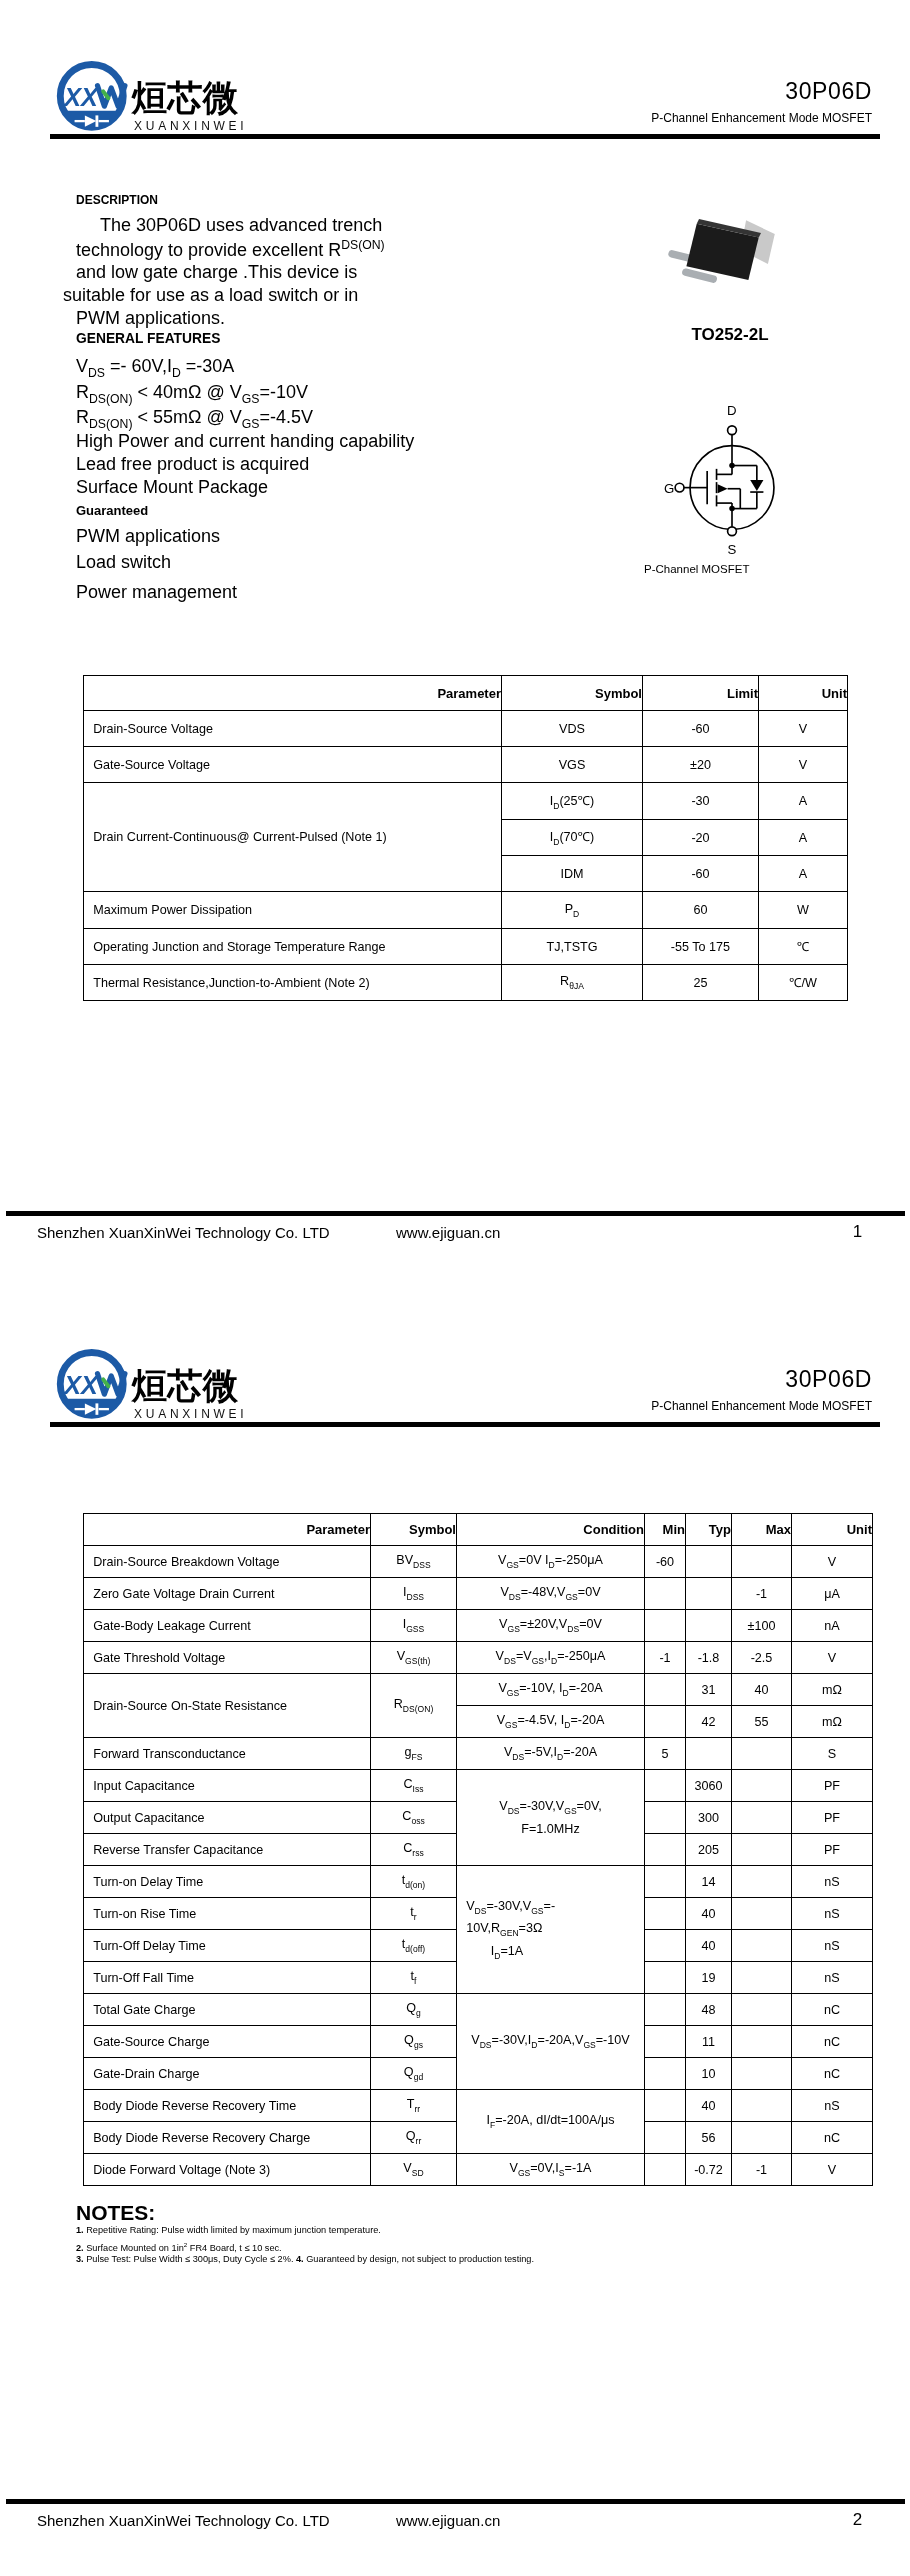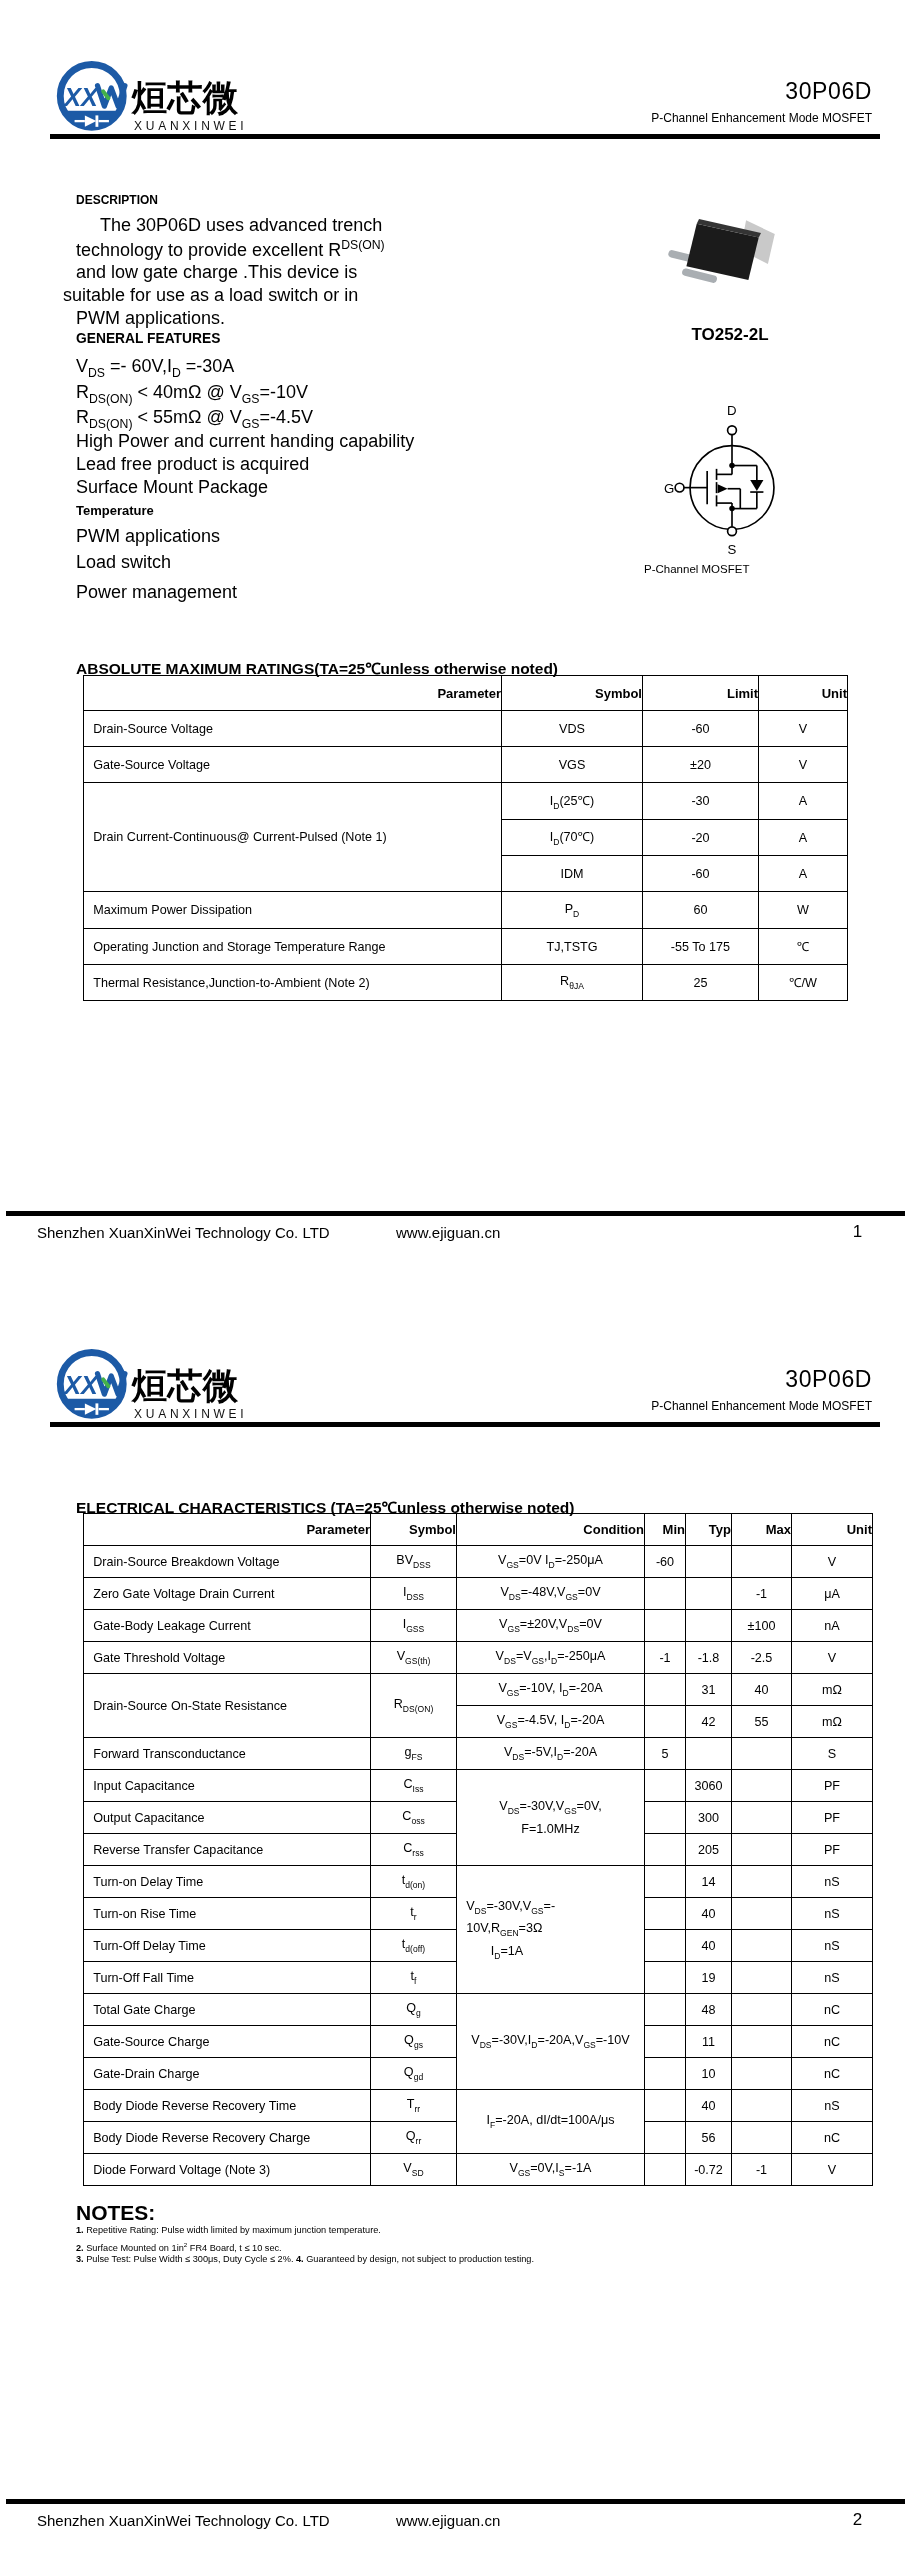--- a/index.html
+++ b/index.html
@@ -69,21 +69,21 @@
   <div class="abs bodyline" style="left:76px;top:308px;">PWM applications.</div>
 
   <div class="abs sec-h" style="left:76px;top:331px;font-size:13.8px;">GENERAL FEATURES</div>
   <div class="abs bodyline" style="left:76px;top:356px;">V<sub>DS</sub> =- 60V,I<sub>D</sub> =-30A</div>
   <div class="abs bodyline" style="left:76px;top:382px;">R<sub>DS(ON)</sub> &lt; 40mΩ @ V<sub>GS</sub>=-10V</div>
   <div class="abs bodyline" style="left:76px;top:407px;">R<sub>DS(ON)</sub> &lt; 55mΩ @ V<sub>GS</sub>=-4.5V</div>
   <div class="abs bodyline" style="left:76px;top:431px;">High Power and current handing capability</div>
   <div class="abs bodyline" style="left:76px;top:454px;">Lead free product is acquired</div>
   <div class="abs bodyline" style="left:76px;top:477px;">Surface Mount Package</div>
 
-  <div class="abs sec-h" style="left:76px;top:503px;font-size:13px;">Temperature</div>
+  <div class="abs sec-h" style="left:76px;top:503px;font-size:13px;">Guaranteed</div>
   <div class="abs bodyline" style="left:76px;top:526px;">PWM applications</div>
   <div class="abs bodyline" style="left:76px;top:552px;">Load switch</div>
   <div class="abs bodyline" style="left:76px;top:582px;">Power management</div>
 
   <svg class="abs" style="left:660px;top:211px;" width="132" height="92" viewBox="0 0 230 160">
     <rect x="14" y="74" width="62" height="13" rx="6" fill="#a9aeb2" transform="rotate(14 45 80)"></rect>
     <rect x="38" y="106" width="62" height="13" rx="6" fill="#a9aeb2" transform="rotate(14 69 112)"></rect>
     <polygon points="150,16 200,40 188,92 140,68" fill="#c9c9c9"></polygon>
     <polygon points="64,22 172,46 154,120 46,96" fill="#1b1b1b"></polygon>
     <polygon points="64,22 172,46 176,38 68,14" fill="#343434"></polygon>
@@ -116,21 +116,20 @@
     <polygon points="99,149 99,165 117,157" fill="#000"></polygon>
     <polygon points="158,141 182,141 170,161" fill="#000"></polygon>
     <circle cx="125" cy="115" r="5" fill="#000"></circle>
     <circle cx="125" cy="193" r="5" fill="#000"></circle>
     <text x="116" y="24" font-size="24" fill="#000">D</text>
     <text x="2" y="164" font-size="24" fill="#000">G</text>
     <text x="117" y="276" font-size="24" fill="#000">S</text>
   </svg>
   <div class="abs sym-cap" style="left:644px;top:563px;width:172px;">P-Channel MOSFET</div>
 
-  <div class="abs h1" style="left:76px;top:657px;">ABSOLUTE MAXIMUM RATINGS(TA=25℃unless otherwise noted)</div>
   <table class="t" style="left:83px;top:675px;width:763px;">
     <colgroup>
         <col style="width:418px">
         <col style="width:141px">
         <col style="width:116px">
         <col style="width:89px">
       </colgroup>
     <tbody>
         <tr style="height:35px;">
       <th>Parameter</th>
@@ -209,21 +208,20 @@
       <polyline points="74,50 86,86 98,54 110,86 122,50" fill="none" stroke="#1c5aa6" stroke-width="9" stroke-linecap="round" stroke-linejoin="round"></polyline>
       <polyline points="84,60 93,72" stroke="#43b04a" stroke-width="7" fill="none" stroke-linecap="round"></polyline>
     </g>
     <text x="134" y="92" font-size="62" font-weight="bold" fill="#000">烜芯微</text>
     <text x="138" y="128" font-size="21" letter-spacing="6.5" fill="#111">XUANXINWEI</text>
   </svg>
   <div class="abs part-no">30P06D</div>
   <div class="abs subtitle">P-Channel Enhancement Mode MOSFET</div>
   <div class="abs hrule"></div>
 
-  <div class="abs h1" style="left:76px;top:208px;">ELECTRICAL CHARACTERISTICS (TA=25℃unless otherwise noted)</div>
   <table class="t" style="left:83px;top:225px;width:789px;">
     <colgroup>
       <col style="width:287px">
         <col style="width:86px">
         <col style="width:188px">
       <col style="width:41px">
         <col style="width:46px">
         <col style="width:60px">
         <col style="width:81px">
     </colgroup>

